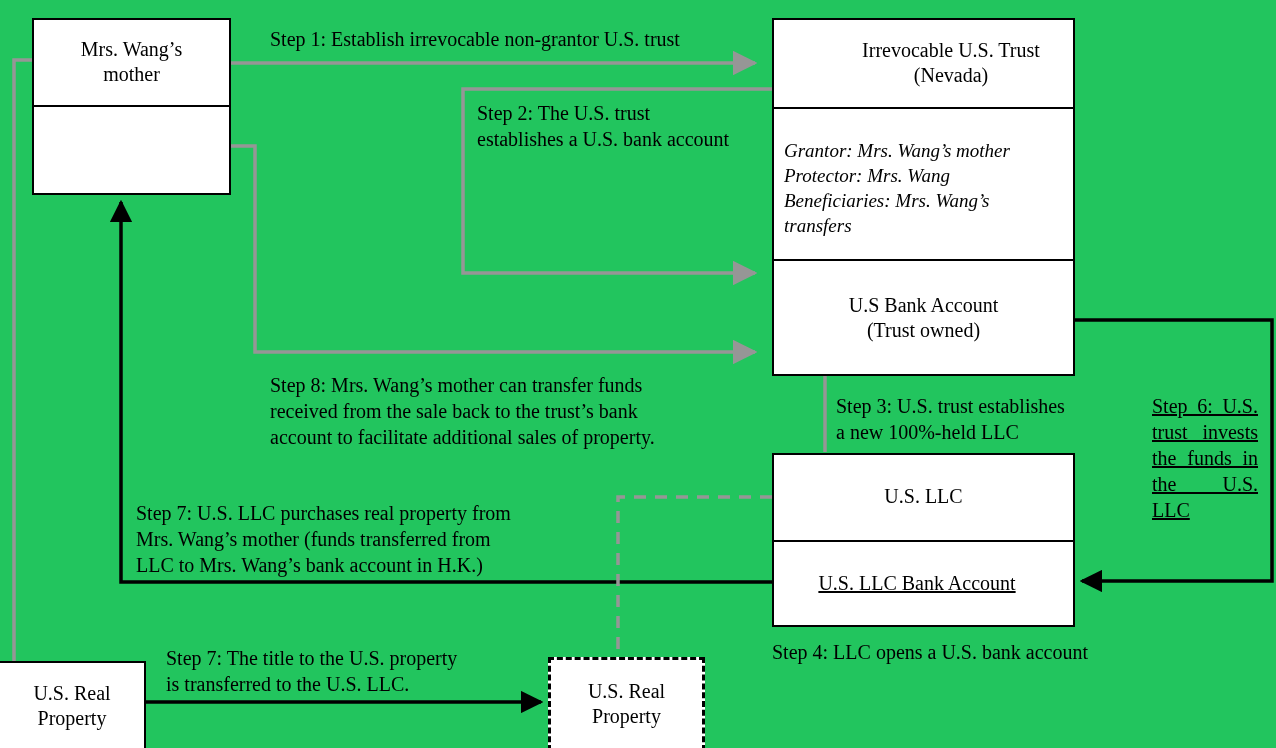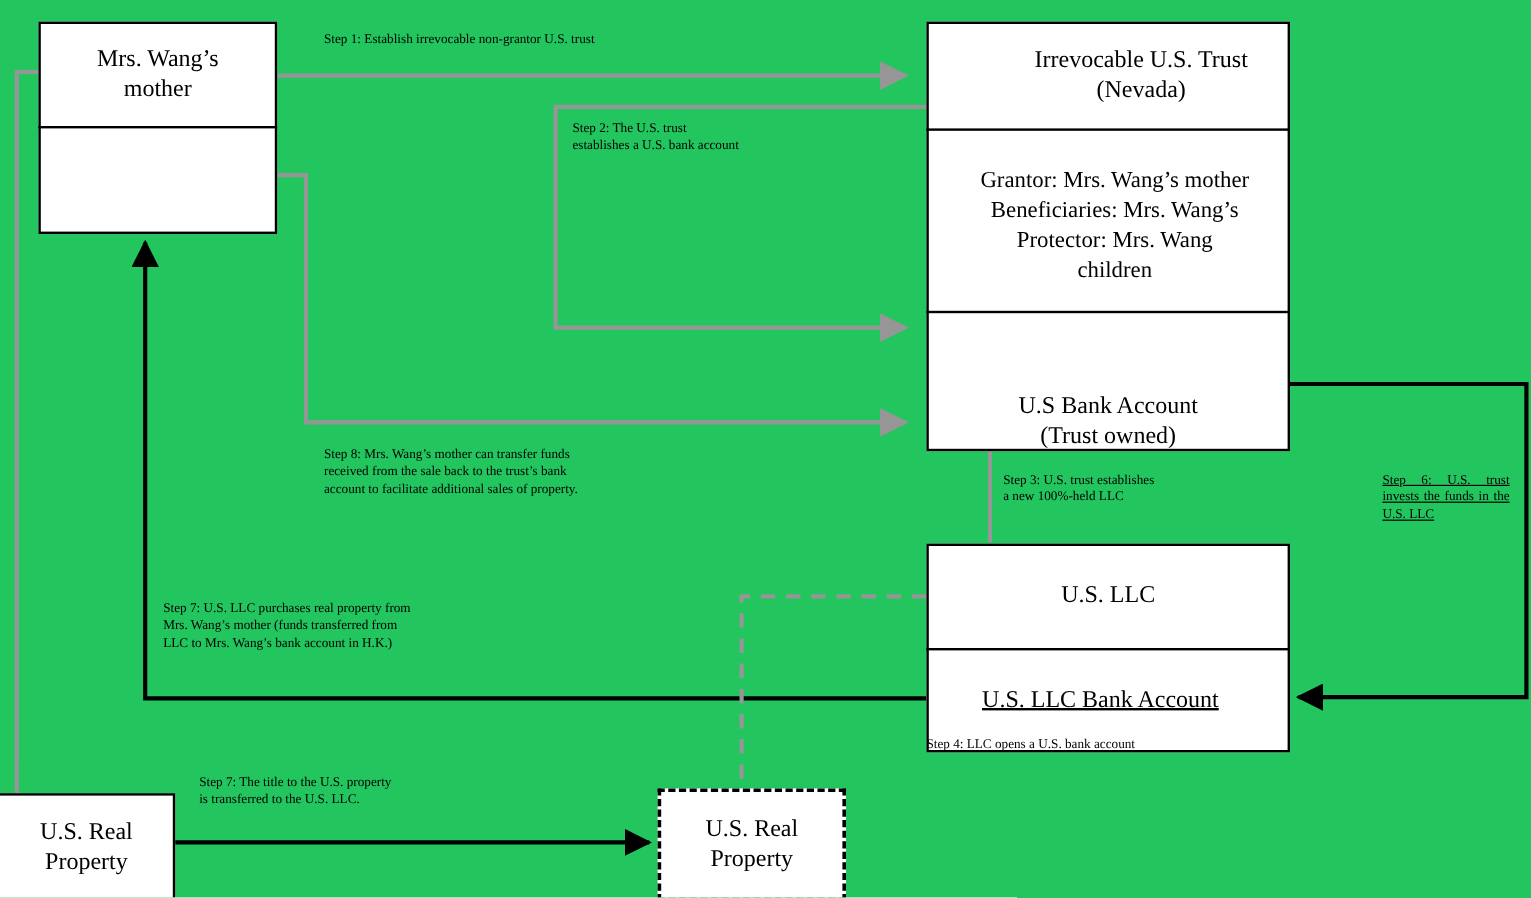--- a/index.html
+++ b/index.html
@@ -2,21 +2,21 @@
 <html><head>
 <meta charset="utf-8">
 <style>
   html,body{margin:0;padding:0;background:#fff;}
   #stage{position:relative;width:1276px;height:748px;background:#22c55e;
          font-family:"Liberation Serif","DejaVu Serif",serif;color:#000;overflow:hidden;}
   .box{position:absolute;border:2px solid #000;background:#fff;box-sizing:border-box;}
   .cell{position:absolute;display:flex;align-items:center;justify-content:center;
         text-align:center;box-sizing:border-box;line-height:1.25;}
   .divider{position:absolute;background:#000;height:2px;}
-  .lbl{position:absolute;font-size:11px;line-height:1.3;white-space:pre-line;}
+  .lbl{position:absolute;font-size:20px;line-height:1.3;white-space:pre-line;}
   .lbl.just{text-align:justify;text-justify:inter-word;}
   svg.layer{position:absolute;left:0;top:0;width:1276px;height:748px;overflow:visible;}
   .dashbox{position:absolute;border:3px dashed #000;background:#fff;box-sizing:border-box;
            display:flex;align-items:center;justify-content:center;text-align:center;line-height:1.25;}
 </style>
 </head>
 <body>
 
 <div id="stage">
 
@@ -60,28 +60,28 @@
 
   <div class="box" style="left:772px;top:18px;width:303px;height:358px;"></div>
   <div class="divider" style="left:772px;top:107px;width:303px;"></div>
   <div class="divider" style="left:772px;top:259px;width:303px;"></div>
 
   <div class="cell" style="left:772px;top:18px;width:358px;height:89px;font-size:20px;">
     <span><span>Irrevocable U.S. Trust</span><br><span>(Nevada)</span></span>
   </div>
 
   <div class="cell" style="left:772px;top:259px;width:303px;height:0;"></div>
-  <div style="position:absolute;left:784px;top:138px;width:290px;font-size:19px;line-height:1.32;text-align:center;">
+  <div style="position:absolute;left:784px;top:138px;width:290px;font-size:19px;line-height:1.32;text-align:left;font-style:italic;">
     <div>Grantor: Mrs. Wang’s mother</div>
+    <div>Protector: Mrs. Wang</div>
     <div>Beneficiaries:  Mrs.  Wang’s</div>
-    <div>Protector: Mrs. Wang</div>
-    <div>children</div>
+    <div>transfers</div>
   </div>
 
-  <div class="cell" style="left:772px;top:259px;width:303px;height:117px;font-size:20px;align-items:flex-end;">
+  <div class="cell" style="left:772px;top:259px;width:303px;height:117px;font-size:20px;">
     <span><span>U.S Bank Account</span><br><span>(Trust owned)</span></span>
   </div>
 
   <div class="box" style="left:772px;top:453px;width:303px;height:174px;"></div>
   <div class="divider" style="left:772px;top:540px;width:303px;"></div>
   <div class="cell" style="left:772px;top:453px;width:303px;height:87px;font-size:20px;">
     <span><span>U.S. LLC</span><br></span>
   </div>
   <div class="cell" style="left:772px;top:540px;width:290px;height:87px;font-size:20px;text-decoration:underline;">
     <span>U.S. LLC Bank Account</span>
@@ -107,18 +107,18 @@
 
   <div class="lbl" style="left:836px;top:393px;width:280px;">Step 3: U.S. trust establishes
 a new 100%-held LLC</div>
 
   <div class="lbl just" style="left:1152px;top:393px;width:106px;white-space:normal;text-decoration:underline;">Step 6: U.S. trust invests the funds in the U.S. LLC</div>
 
   <div class="lbl" style="left:136px;top:500px;width:440px;">Step 7: U.S. LLC purchases real property from
 Mrs. Wang’s mother (funds transferred from
 LLC to Mrs. Wang’s bank account in H.K.)</div>
 
-  <div class="lbl" style="left:772px;top:613px;width:400px;">Step 4: LLC opens a U.S. bank account</div>
+  <div class="lbl" style="left:772px;top:639px;width:400px;">Step 4: LLC opens a U.S. bank account</div>
 
   <div class="lbl" style="left:166px;top:645px;width:380px;">Step 7: The title to the U.S. property
 is transferred to the U.S. LLC.</div>
 
 </div>
 
 </body></html>

